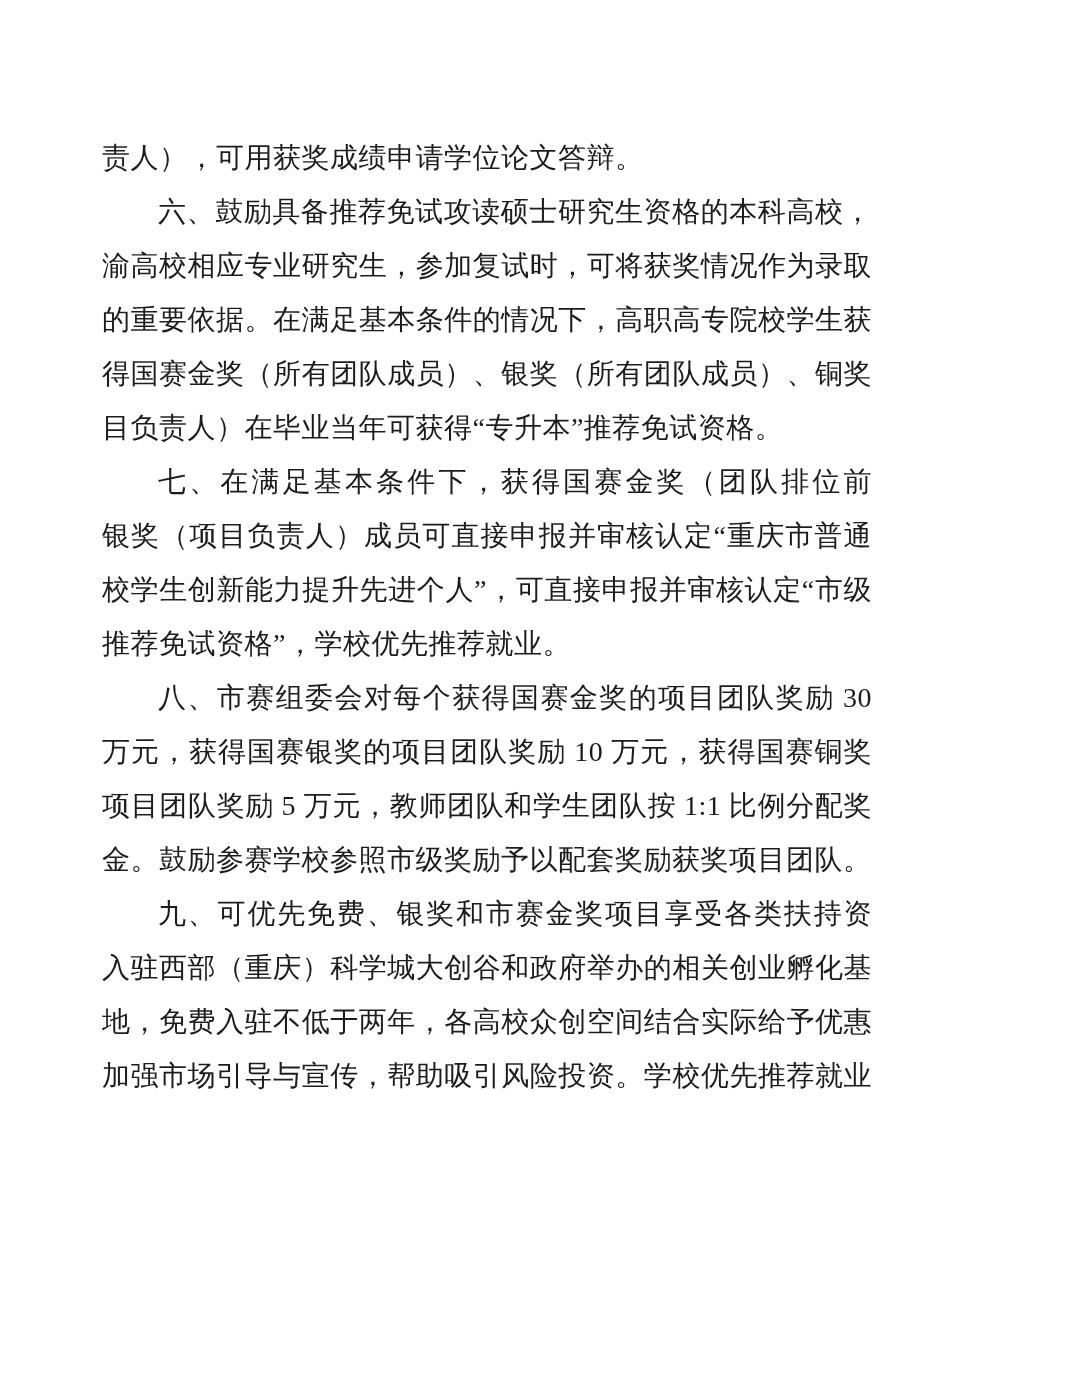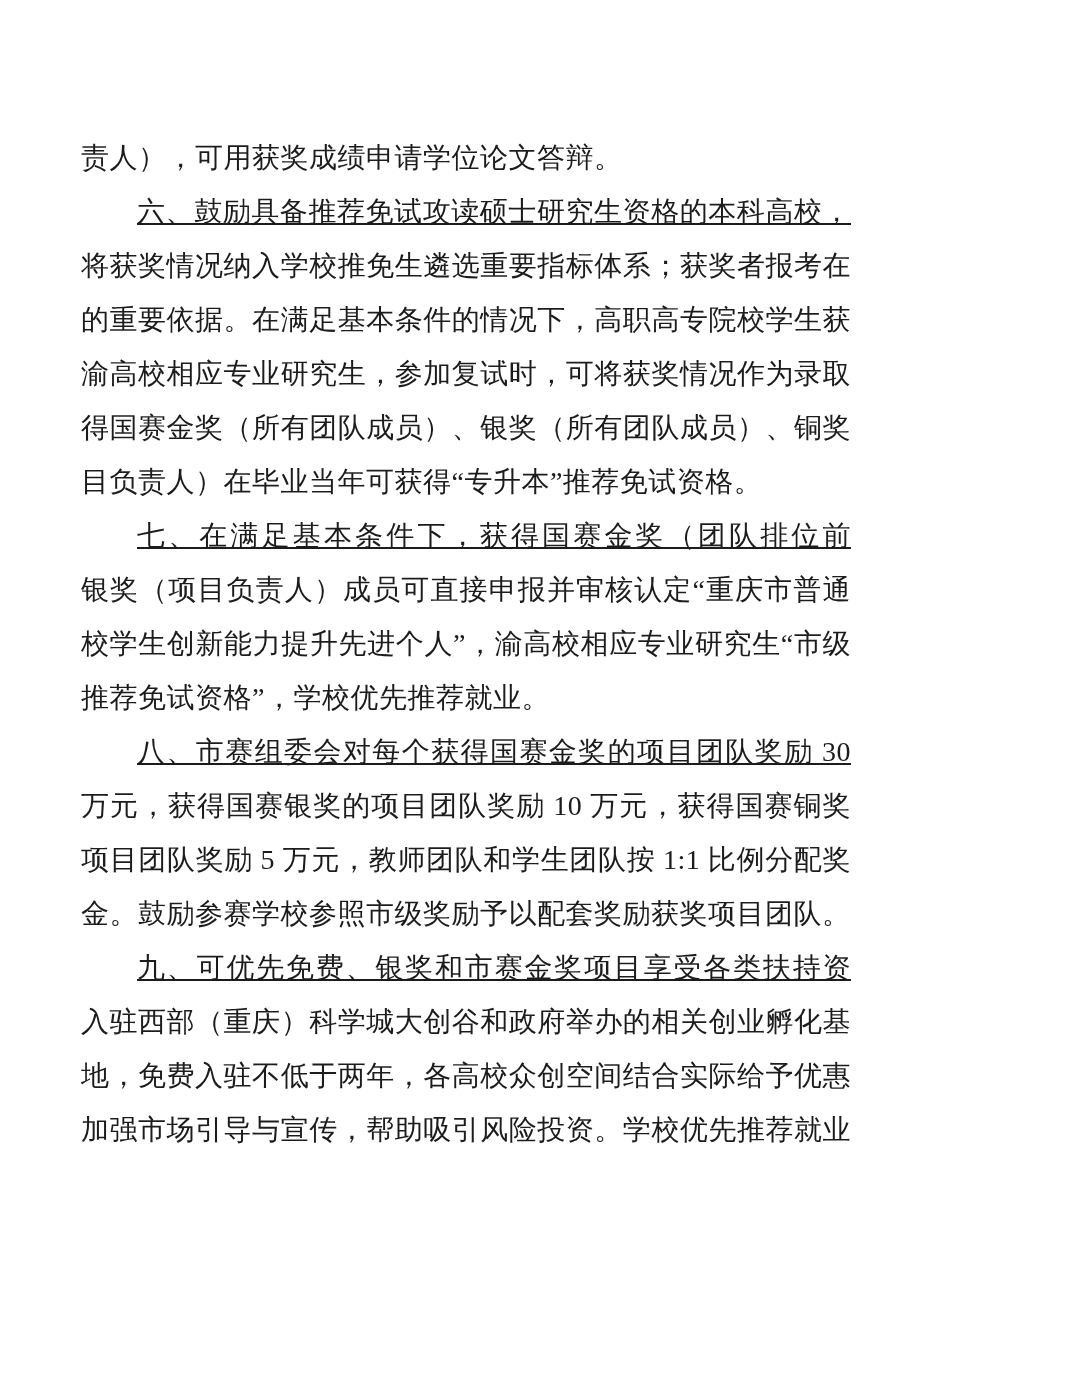--- a/index.html
+++ b/index.html
@@ -6,21 +6,21 @@
     margin: 0;
     padding: 0;
     background: #ffffff;
   }
   .page {
     position: relative;
     width: 924px;
     height: 1398px;
     background: #ffffff;
     box-sizing: border-box;
-    padding: 131px 155px 0 81px;
+    padding: 131px 155px 0 102px;
     overflow: hidden;
     font-family: "Liberation Serif", "DejaVu Serif", serif;
   }
   .doc-body {
     width: 770px;
     color: #1c1c1c;
     font-size: 28px;
     line-height: 54px;
   }
   .paragraph {
@@ -34,43 +34,41 @@
   .line.just {
     text-align: justify;
     text-align-last: justify;
     text-justify: inter-ideograph;
   }
   .line.left {
     text-align: left;
   }
   .line.indent {
     text-indent: 2em;
-    text-decoration: underline;
   }
 </style>
 </head>
 <body>
 
 <div class="page">
   <div class="doc-body" style="color: rgb(28, 28, 28);">
       <div class="paragraph">
         <div class="line left">责人），可用获奖成绩申请学位论文答辩。</div>
       </div>
       <div class="paragraph">
         <div class="line just indent">六、鼓励具备推荐免试攻读硕士研究生资格的本科高校，</div>
-        <div class="line just">将获奖情况纳入学校推免生遴选重要指标体系；获奖者报考在</div>
+        <div class="line just">渝高校相应专业研究生，参加复试时，可将获奖情况作为录取</div>
         <div class="line just">的重要依据。在满足基本条件的情况下，高职高专院校学生获</div>
-        <div class="line just">渝高校相应专业研究生，参加复试时，可将获奖情况作为录取</div>
         <div class="line just">得国赛金奖（所有团队成员）、银奖（所有团队成员）、铜奖（项</div>
         <div class="line left">目负责人）在毕业当年可获得“专升本”推荐免试资格。</div>
       </div>
       <div class="paragraph">
         <div class="line just indent">七、在满足基本条件下，获得国赛金奖（团队排位前三）、</div>
         <div class="line just">银奖（项目负责人）成员可直接申报并审核认定“重庆市普通高</div>
-        <div class="line just">校学生创新能力提升先进个人”，渝高校相应专业研究生“市级</div>
+        <div class="line just">校学生创新能力提升先进个人”，可直接申报并审核认定“市级</div>
         <div class="line left">推荐免试资格”，学校优先推荐就业。</div>
       </div>
       <div class="paragraph">
         <div class="line just indent">八、市赛组委会对每个获得国赛金奖的项目团队奖励 30</div>
         <div class="line just">万元，获得国赛银奖的项目团队奖励 10 万元，获得国赛铜奖的</div>
         <div class="line just">项目团队奖励 5 万元，教师团队和学生团队按 1:1 比例分配奖</div>
         <div class="line left">金。鼓励参赛学校参照市级奖励予以配套奖励获奖项目团队。</div>
       </div>
       <div class="paragraph">
         <div class="line just indent">九、可优先免费、银奖和市赛金奖项目享受各类扶持资</div>

